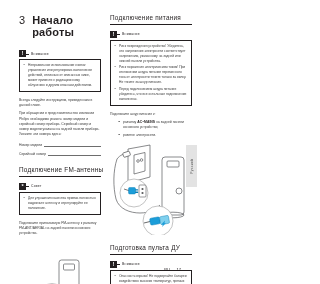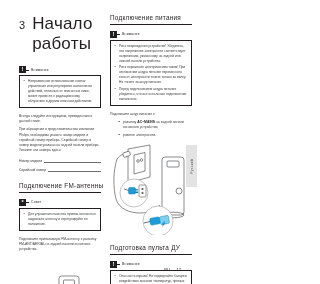--- a/index.html
+++ b/index.html
@@ -39,22 +39,22 @@
     gap: 7px;
     margin-bottom: 12px;
   }
   .chapter-num {
     font-size: 11px;
     font-weight: 400;
     letter-spacing: 0px;
     color: #231f20;
   }
   .chapter-title {
-    font-size: 17px;
-    font-weight: 400;
+    font-size: 11px;
+    font-weight: 700;
     letter-spacing: 0.2px;
     color: #231f20;
   }
 
   
   .section-head {
     font-size: 6.4px;
     font-weight: 400;
     letter-spacing: 0.25px;
     color: #231f20;

